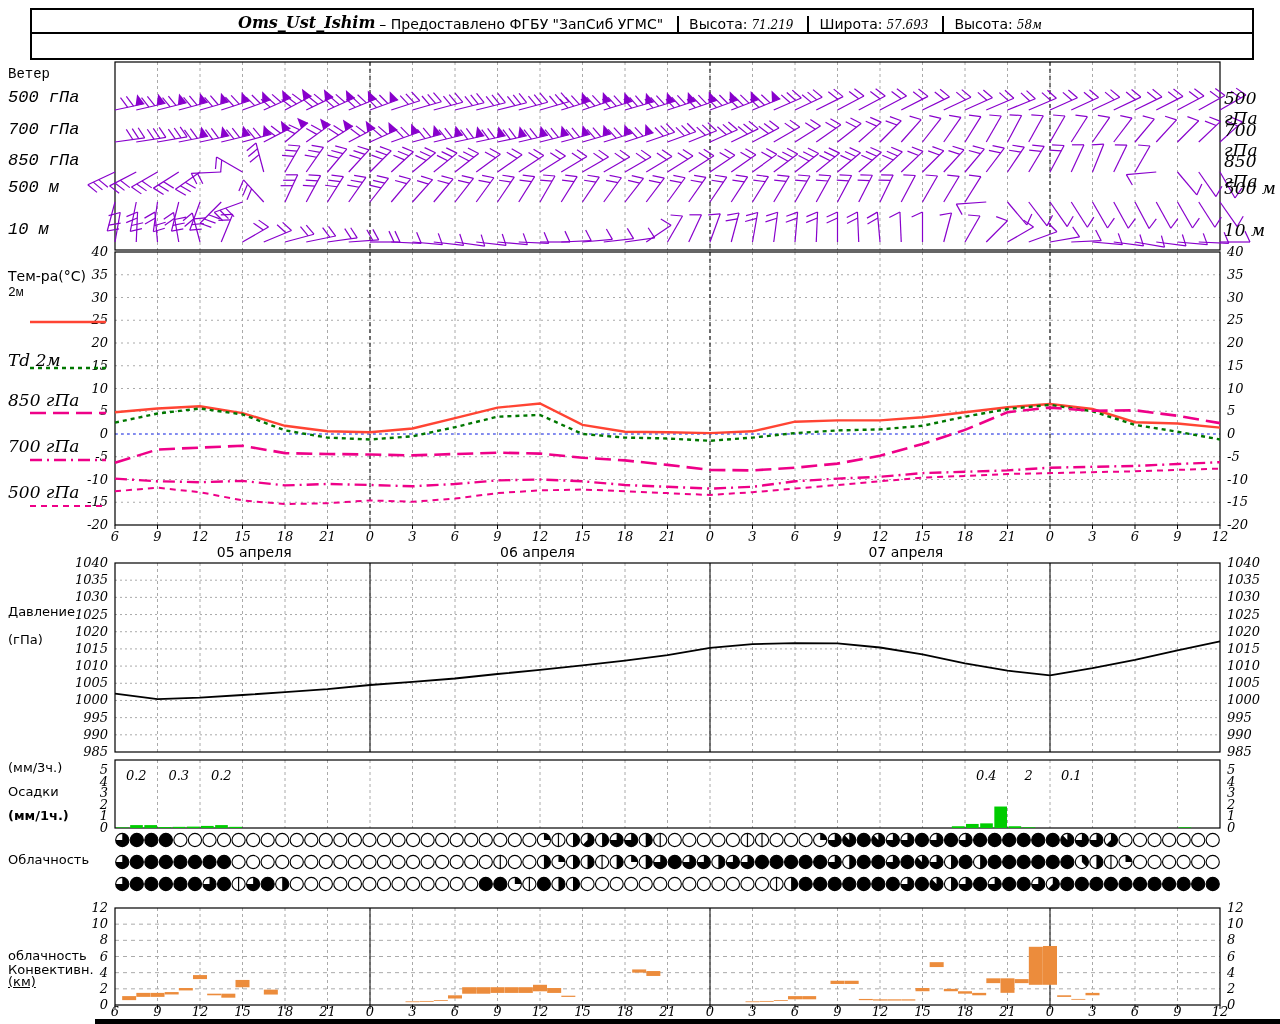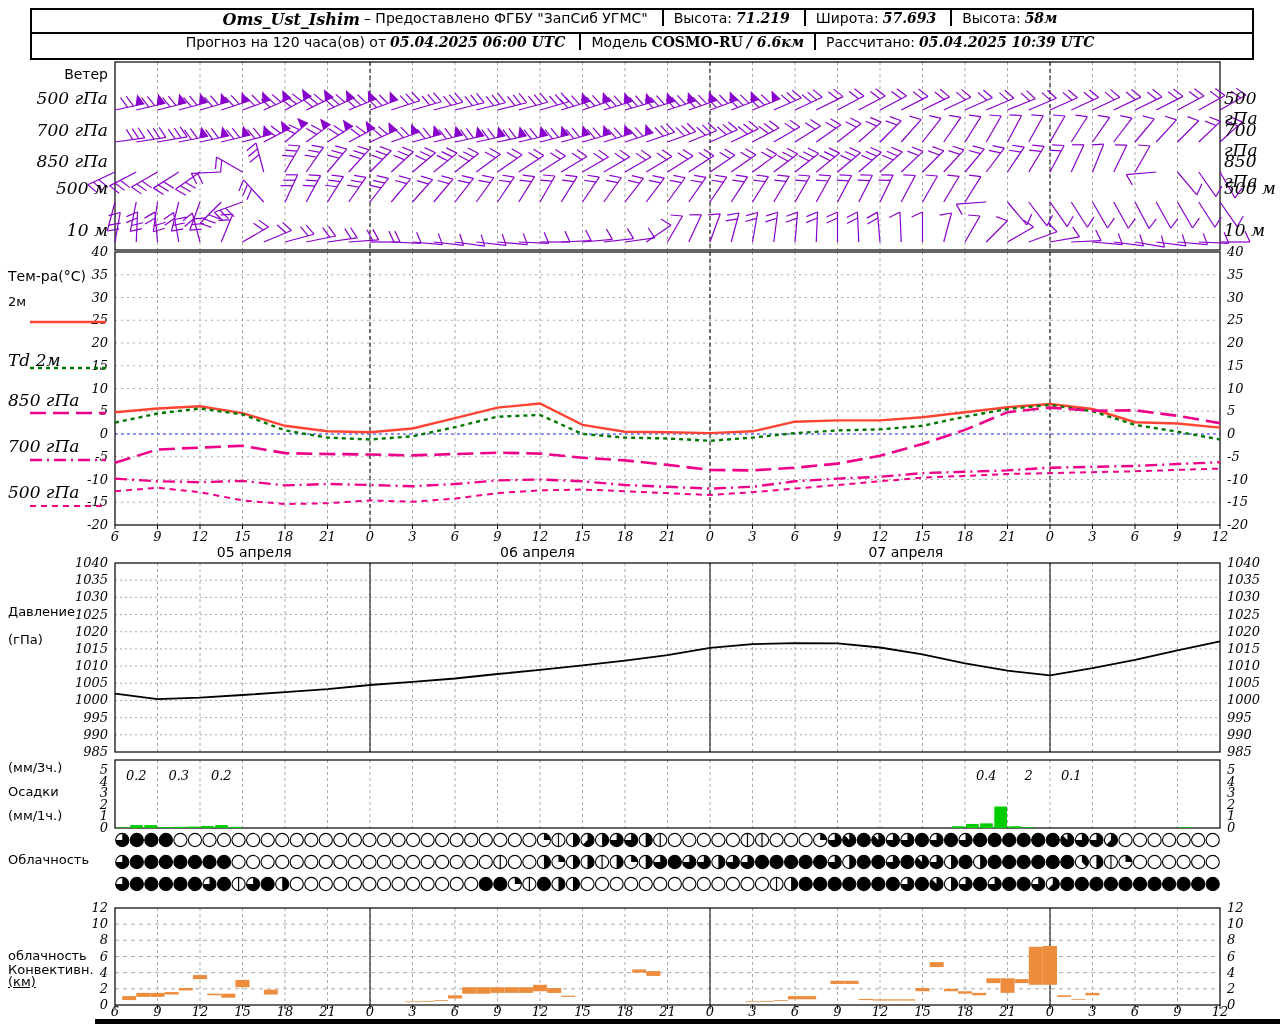--- a/index.html
+++ b/index.html
@@ -1,30 +1,30 @@
 <!DOCTYPE html>
 <html><head>
 <meta charset="utf-8">
 <style>
   html,body{margin:0;padding:0;background:#fff;}
   .page{position:relative;width:1280px;height:1024px;background:#fff;overflow:hidden;
         font-family:"DejaVu Sans",sans-serif;color:#000;}
   #plot{position:absolute;left:0;top:0;}
   .header-box{position:absolute;left:30px;top:8px;width:1220px;height:48px;
               border:2px solid #000;background:#fff;z-index:5;}
-  .hrow{height:24px;display:flex;align-items:flex-start;justify-content:center;
+  .hrow{height:24px;display:flex;align-items:flex-end;justify-content:center;
         font-size:14px;white-space:nowrap;}
   .hrow.first{border-bottom:2px solid #000;box-sizing:border-box;}
   .hsep{display:inline-block;width:2px;height:16px;background:#000;margin:0 10px;}
   .sp{margin:0 4px;}
-  .ital{font-family:"DejaVu Serif",serif;font-style:italic;font-weight:bold;font-size:14px;}
+  .ital{font-family:"DejaVu Serif",serif;font-style:italic;font-weight:normal;font-size:12px;}
   .station{font-family:"DejaVu Serif",serif;font-style:italic;font-weight:bold;font-size:16px;}
   .modelname{font-family:"DejaVu Serif",serif;font-weight:bold;}
   .lbl{position:absolute;left:8px;width:100px;font-size:13px;z-index:4;}
-  .lbl.ra{text-align:right;}
+  .lbl.ra{font-family:Liberation Mono, monospace;}
   .lbl.rt{left:1224px;width:56px;text-align:left;}
   .lvl{font-family:"DejaVu Serif",serif;font-style:italic;font-size:17px;}
   .tnum{font:italic 13px "DejaVu Serif",serif;fill:#000;}
   .tdate{font:14px "DejaVu Sans",sans-serif;fill:#000;}
   .bottombar{position:absolute;left:95px;top:1019px;width:1185px;height:5px;background:#000;}
 </style>
 </head>
 <body>
 
 <div class="page">
@@ -1630,59 +1630,48 @@
       <span class="hsep"></span>
       <span>Высота:</span>
       <span class="ital sp">71.219</span>
       <span class="hsep"></span>
       <span>Широта:</span>
       <span class="ital sp">57.693</span>
       <span class="hsep"></span>
       <span>Высота:</span>
       <span class="ital sp">58м</span>
     </div>
-    <div class="hrow">
-      <span>Прогноз на 120 часа(ов) от</span>
-      <span class="ital sp">05.04.2025 06:00 UTC</span>
-      <span class="hsep"></span>
-      <span>Модель</span>
-      <span class="modelname sp">COSMO-RU</span>
-      <span class="ital">/ 6.6км</span>
-      <span class="hsep"></span>
-      <span>Рассчитано:</span>
-      <span class="ital sp">05.04.2025 10:39 UTC</span>
-    </div>
   </div>
 
   <div class="lbl ra" style="top:66px;font-size:14px;">Ветер</div>
   <div class="lbl ra lvl" style="top:88px;">500 гПа</div>
   <div class="lbl ra lvl" style="top:120px;">700 гПа</div>
   <div class="lbl ra lvl" style="top:151px;">850 гПа</div>
   <div class="lbl ra lvl" style="top:178px;">500 м</div>
   <div class="lbl ra lvl" style="top:220px;">10 м</div>
 
   <div class="lbl rt lvl" style="top:88px;">500 гПа</div>
   <div class="lbl rt lvl" style="top:120px;">700 гПа</div>
   <div class="lbl rt lvl" style="top:151px;">850 гПа</div>
   <div class="lbl rt lvl" style="top:178px;">500 м</div>
   <div class="lbl rt lvl" style="top:220px;">10 м</div>
 
   <div class="lbl" style="top:268px;font-size:14px;">Тем-ра(°C)</div>
-  <div class="lbl" style="top:294px;">2м</div>
+  <div class="lbl" style="top:285px;font-family:Liberation Mono, monospace;">2м</div>
   <div class="lbl lvl" style="top:350px;">Td  2м</div>
   <div class="lbl lvl" style="top:390px;">850 гПа</div>
   <div class="lbl lvl" style="top:436px;">700 гПа</div>
   <div class="lbl lvl" style="top:482px;">500 гПа</div>
 
   <div class="lbl" style="top:604px;">Давление</div>
   <div class="lbl" style="top:632px;">(гПа)</div>
 
   <div class="lbl" style="top:760px;">(мм/3ч.)</div>
   <div class="lbl" style="top:784px;">Осадки</div>
-  <div class="lbl" style="top:808px;">(мм/1ч.)</div>
+  <div class="lbl" style="top:808px;font-weight:bold;">(мм/1ч.)</div>
 
   <div class="lbl" style="top:852px;">Облачность</div>
 
   <div class="lbl" style="top:962px;">Конвективн.</div>
   <div class="lbl" style="top:948px;">облачность</div>
   <div class="lbl" style="top:974px;text-decoration:underline;">(км)</div>
 
   <div class="bottombar"></div>
 </div>
 

